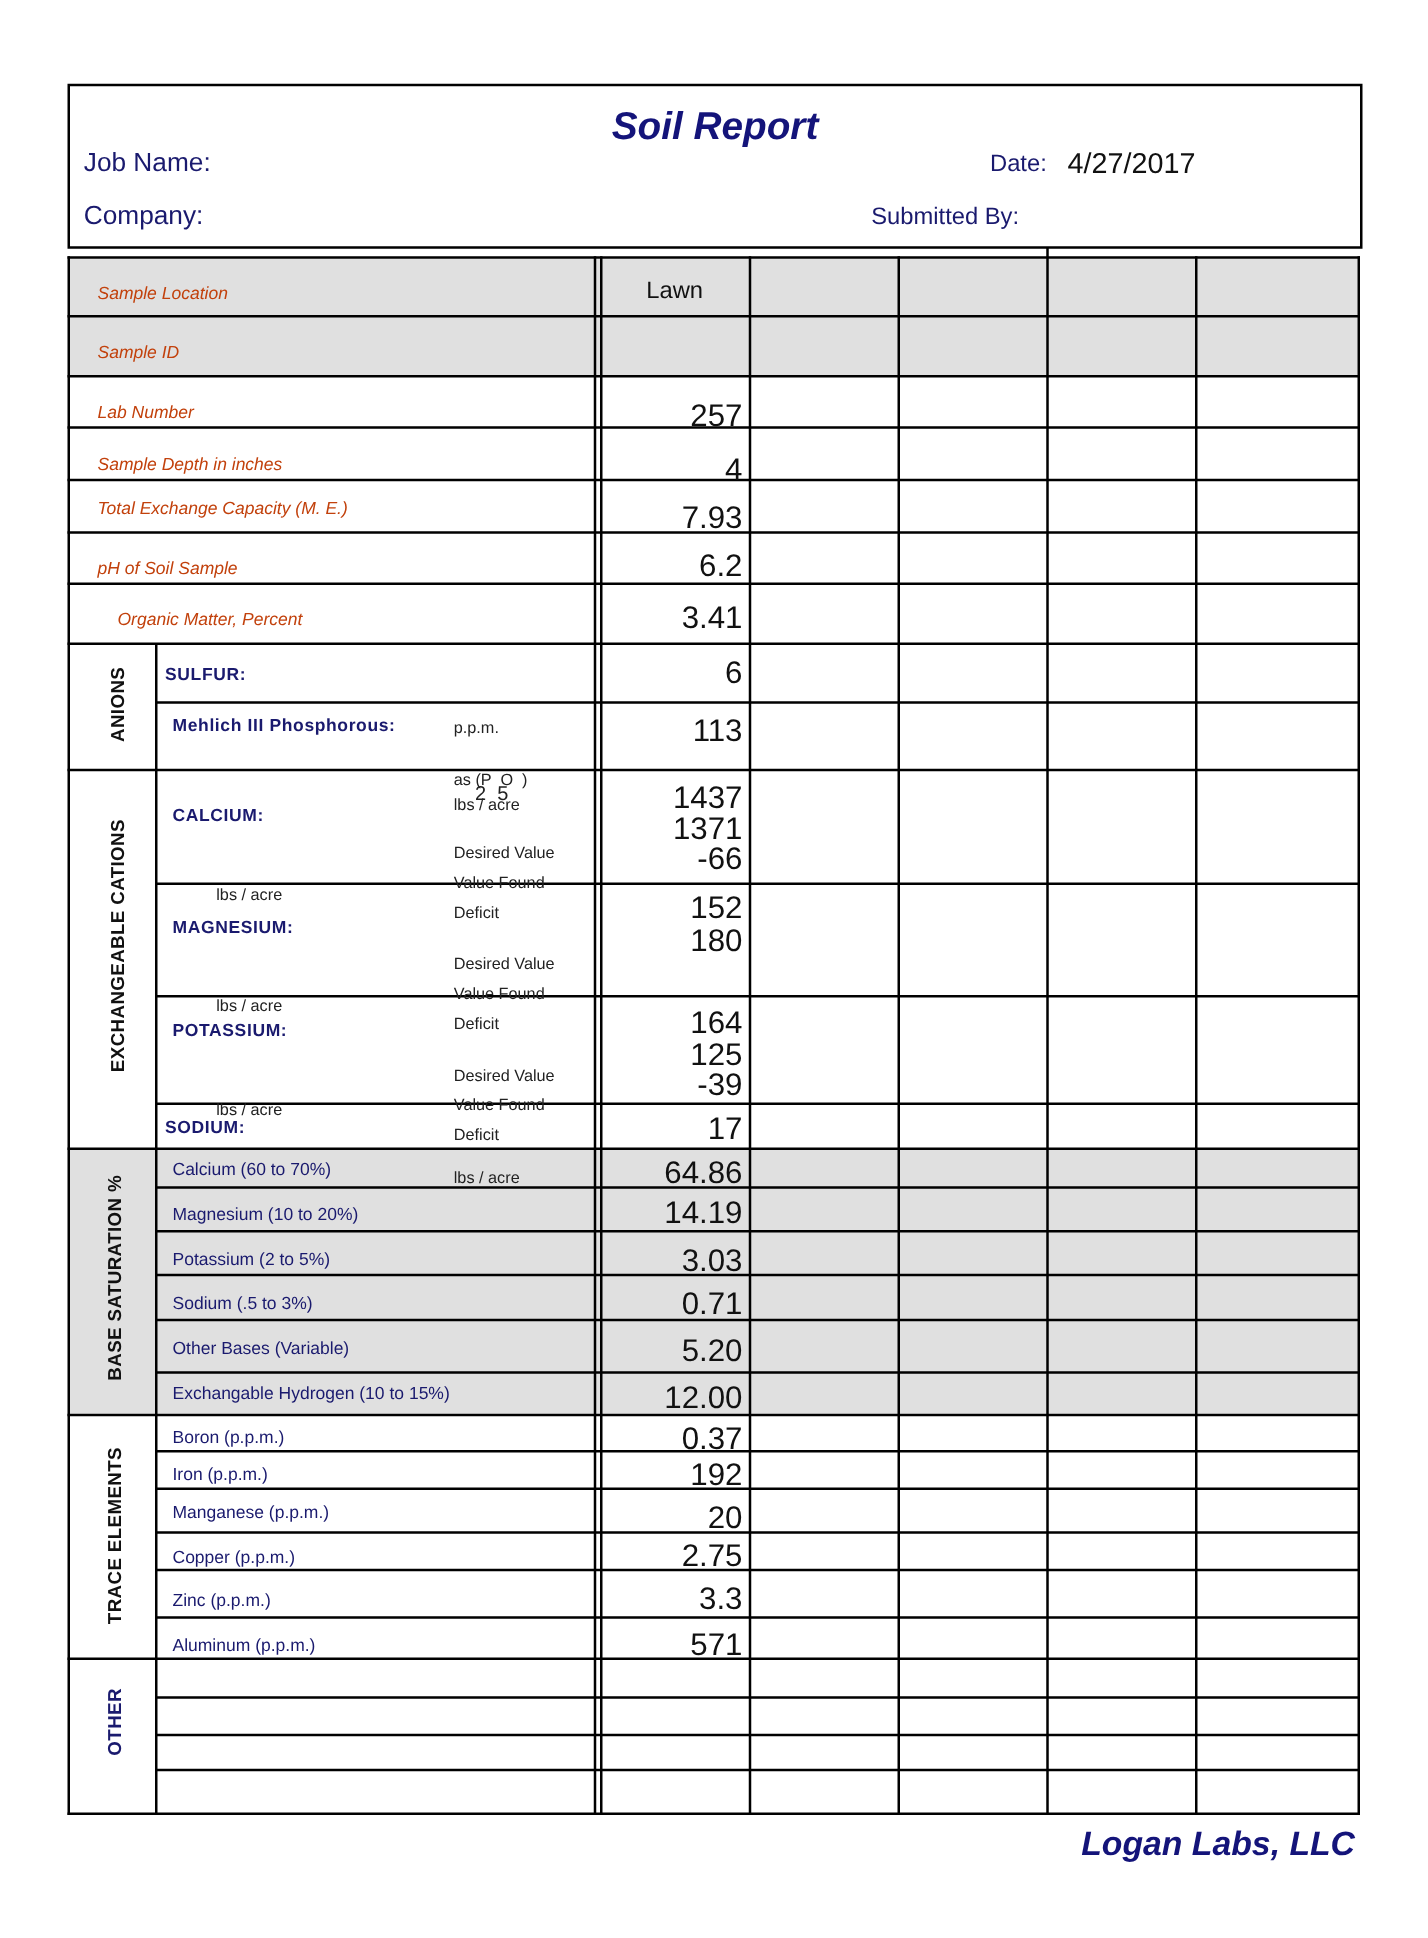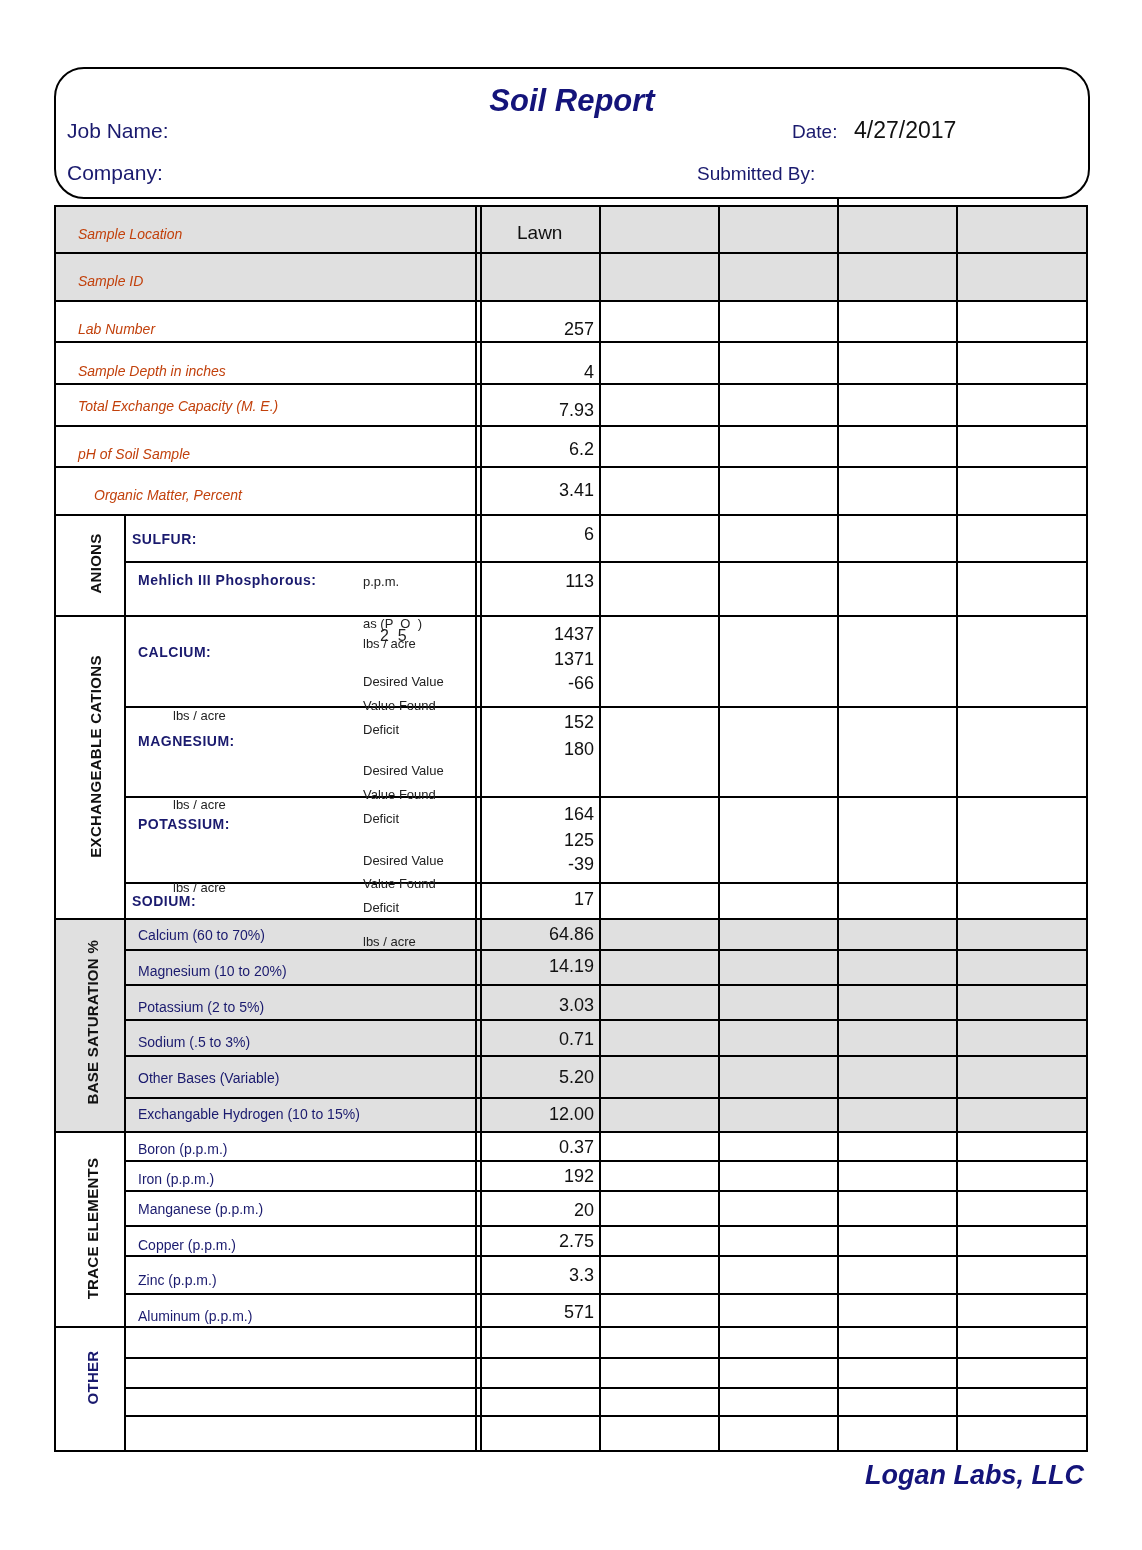--- a/index.html
+++ b/index.html
@@ -1,34 +1,34 @@
 <!DOCTYPE html>
 <html><head>
 <meta charset="utf-8">
 <style>
   html, body { margin: 0; padding: 0; background: #ffffff; }
   body { width: 1142px; height: 1550px; position: relative; font-family: "Liberation Sans", sans-serif; color: #1a1a6e; }
-  .abs { position: absolute; border-radius: 30px; }
+  .abs { position: absolute; }
 
   
   #header { left: 54px; top: 67px; width: 1032px; height: 128px; border: 2px solid #000; }
   #title { left: 0; right: 0; top: 14px; text-align: center; font-size: 31px; font-style: italic; font-weight: bold; color: #14147a; }
   .hlabel { font-size: 21px; color: #1a1a6e; }
   .hval { font-size: 23px; color: #111; }
 
   
   .hline { position: absolute; left: 54px; width: 1034px; height: 2px; background: #000; }
   .vline { position: absolute; width: 2px; background: #000; }
   .gray { position: absolute; background: #e0e0e0; }
 
   .rowlabel { position: absolute; font-size: 14px; font-style: italic; color: #c2410c; }
   .sublabel { position: absolute; font-size: 14px; color: #1a1a6e; }
   .boldlabel { position: absolute; font-size: 14px; font-weight: bold; color: #1a1a6e; letter-spacing: 0.5px; }
   .unit { position: absolute; font-size: 13px; color: #222; margin-top: 44px; }
-  .val { position: absolute; right: 548px; font-size: 18px; color: #111; text-align: right; }
+  .val { position: absolute; right: 548px; font-size: 25px; color: #111; text-align: right; }
   .sectlabel { position: absolute; font-size: 15px; font-weight: bold; color: #111; transform: rotate(-90deg); transform-origin: center center; white-space: nowrap; text-align: center; letter-spacing: 0.3px; }
   #footer-brand { right: 58px; top: 1460px; font-size: 27px; font-weight: bold; font-style: italic; color: #14147a; }
 </style>
 </head>
 <body>
 
 <div id="header" class="abs">
   <div id="title" class="abs">Soil Report</div>
   <div class="abs hlabel" style="left:11px;top:50px;">Job Name:</div>
   <div class="abs hlabel" style="left:11px;top:92px;">Company:</div>

